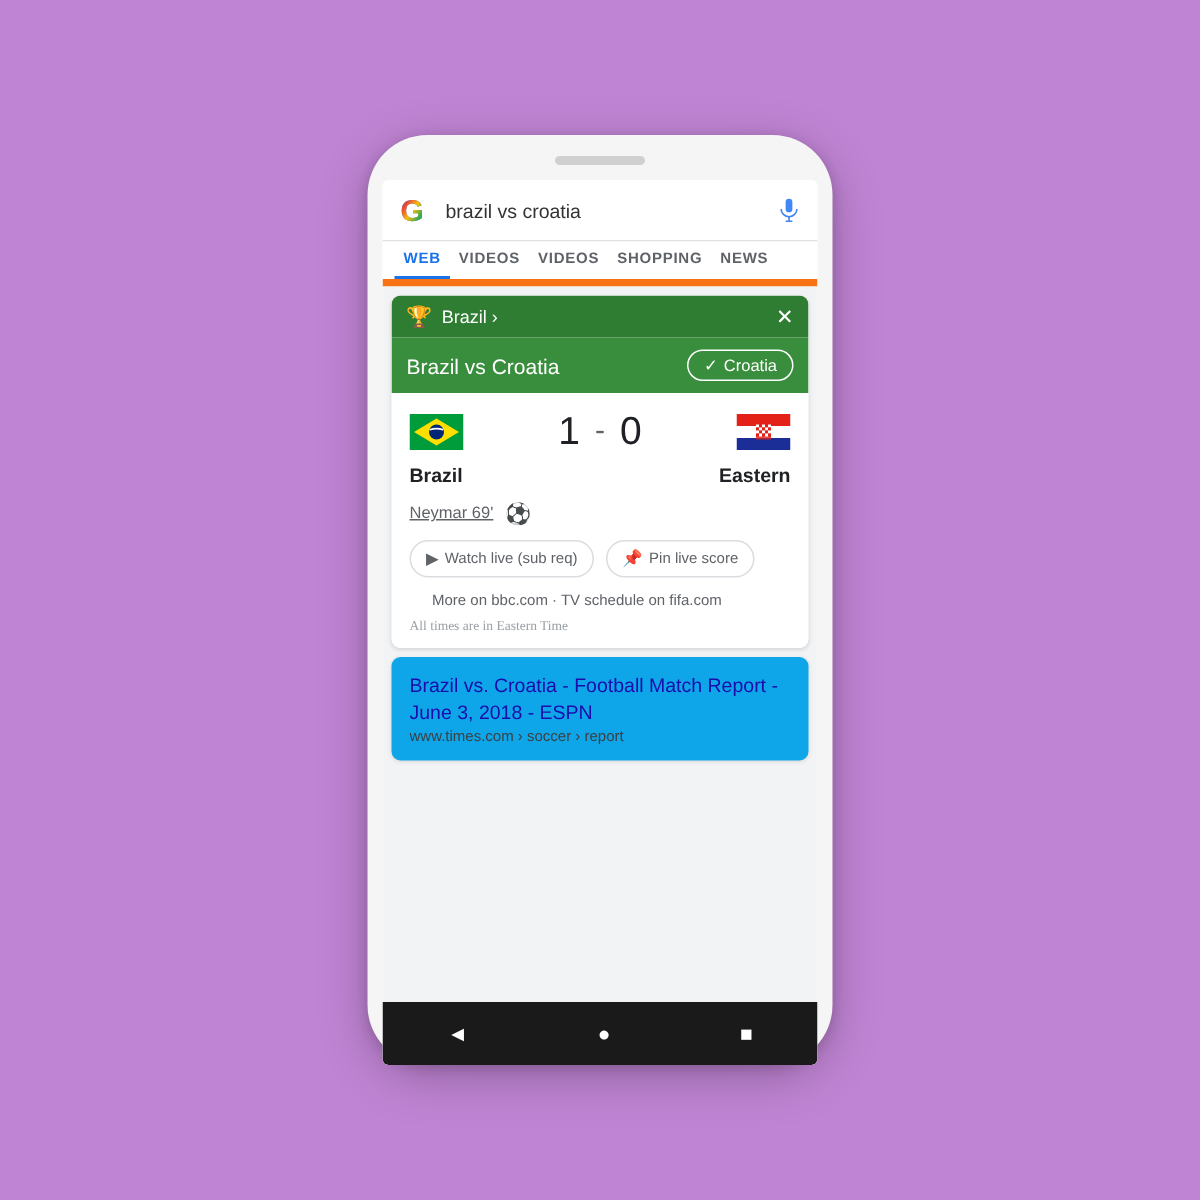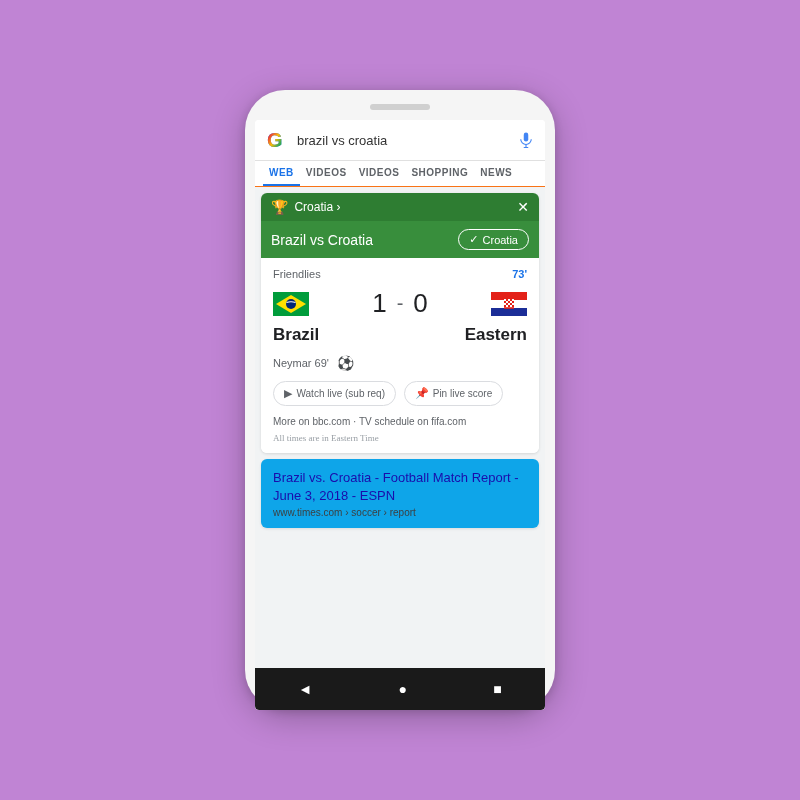--- a/index.html
+++ b/index.html
@@ -68,21 +68,21 @@
 
     .mic-icon {
       width: 18px;
       height: 18px;
       flex-shrink: 0;
     }
 
     
     .nav-tabs {
       display: flex;
-      border-bottom: 1px solid #f97316;
+      border-bottom: 5px solid #f97316;
       background: #fff;
       padding: 0 8px;
     }
 
     .nav-tab {
       font-size: 10px;
       font-weight: 600;
       padding: 6px 6px;
       color: #5f6368;
       letter-spacing: 0.5px;
@@ -221,36 +221,37 @@
       color: #5f6368;
     }
 
     .team-names-row {
       display: flex;
       justify-content: space-between;
       margin-bottom: 10px;
     }
 
     .team-name {
-      font-size: 17px;
+      font-size: 13px;
       font-weight: 700;
       color: #202124;
       text-align: center;
     }
 
     .scorer-row {
       display: flex;
       align-items: center;
       gap: 8px;
       margin-bottom: 10px;
     }
 
     .scorer-text {
       font-size: 11px;
       color: #5f6368;
+      text-decoration: underline;
     }
 
     .ball-icon {
       font-size: 14px;
     }
 
     .action-buttons {
       display: flex;
       gap: 8px;
       margin-bottom: 10px;
@@ -270,20 +271,21 @@
     }
 
     .action-btn-icon {
       font-size: 11px;
     }
 
     .more-links {
       font-size: 10px;
       color: #5f6368;
       margin-bottom: 6px;
+      margin-left: 15px;
     }
 
     .timezone-note {
       font-size: 9px;
       color: #9aa0a6;
       font-family: Liberation Serif, serif;
     }
 
     
     .search-result {
@@ -373,38 +375,34 @@
       <div class="nav-tab">NEWS</div>
     </div>
 
     <div class="content-area">
 
       <div class="sports-card">
 
         <div class="sports-header">
           <div class="sports-header-left">
             <span class="trophy-icon">🏆</span>
-            <span class="sports-label">Croatia ›</span>
+            <span class="sports-label">Brazil ›</span>
           </div>
           <span class="sports-close">✕</span>
         </div>
 
         <div class="sports-subheader">
           <span class="match-title">Brazil vs Croatia</span>
           <button class="follow-btn">
             <span class="follow-check">✓</span>
             <span>Croatia</span>
           </button>
         </div>
 
         <div class="match-body">
-          <div class="match-league-row">
-            <span class="league-name">Friendlies</span>
-            <span class="match-time">73'</span>
-          </div>
 
           <div class="score-row">
 
             <svg class="brazil-flag" viewBox="0 0 36 24">
               <rect width="36" height="24" fill="#009c3b"></rect>
               <polygon points="18,3 33,12 18,21 3,12" fill="#fedf00"></polygon>
               <circle cx="18" cy="12" r="5" fill="#002776"></circle>
               <path d="M13.5,10.5 Q18,9 22.5,10.5" fill="none" stroke="#fff" stroke-width="1.2"></path>
             </svg>
 

